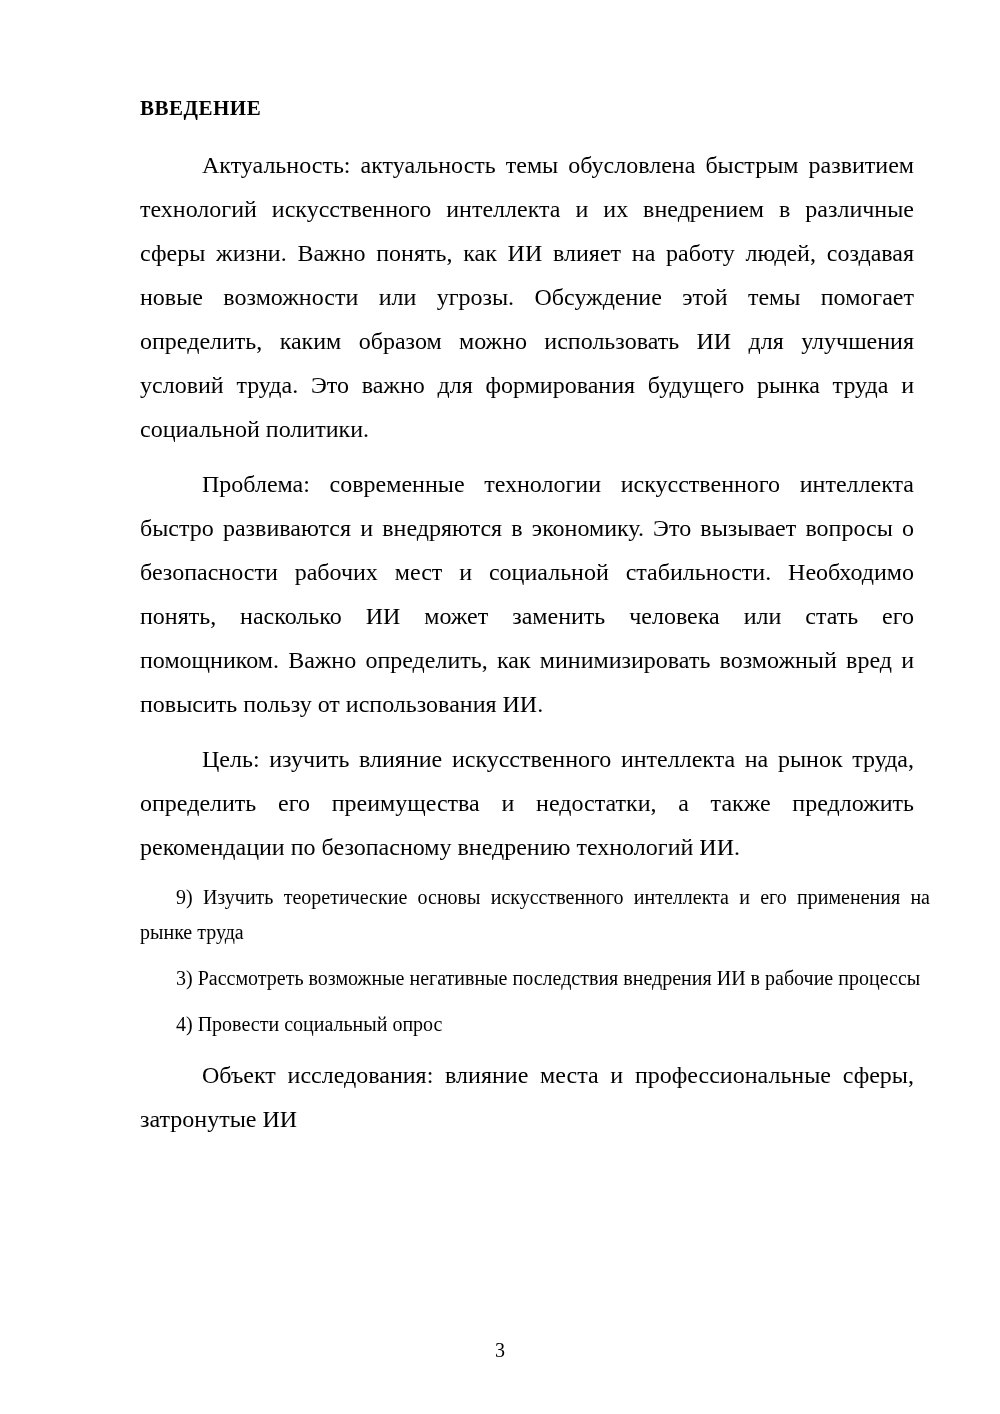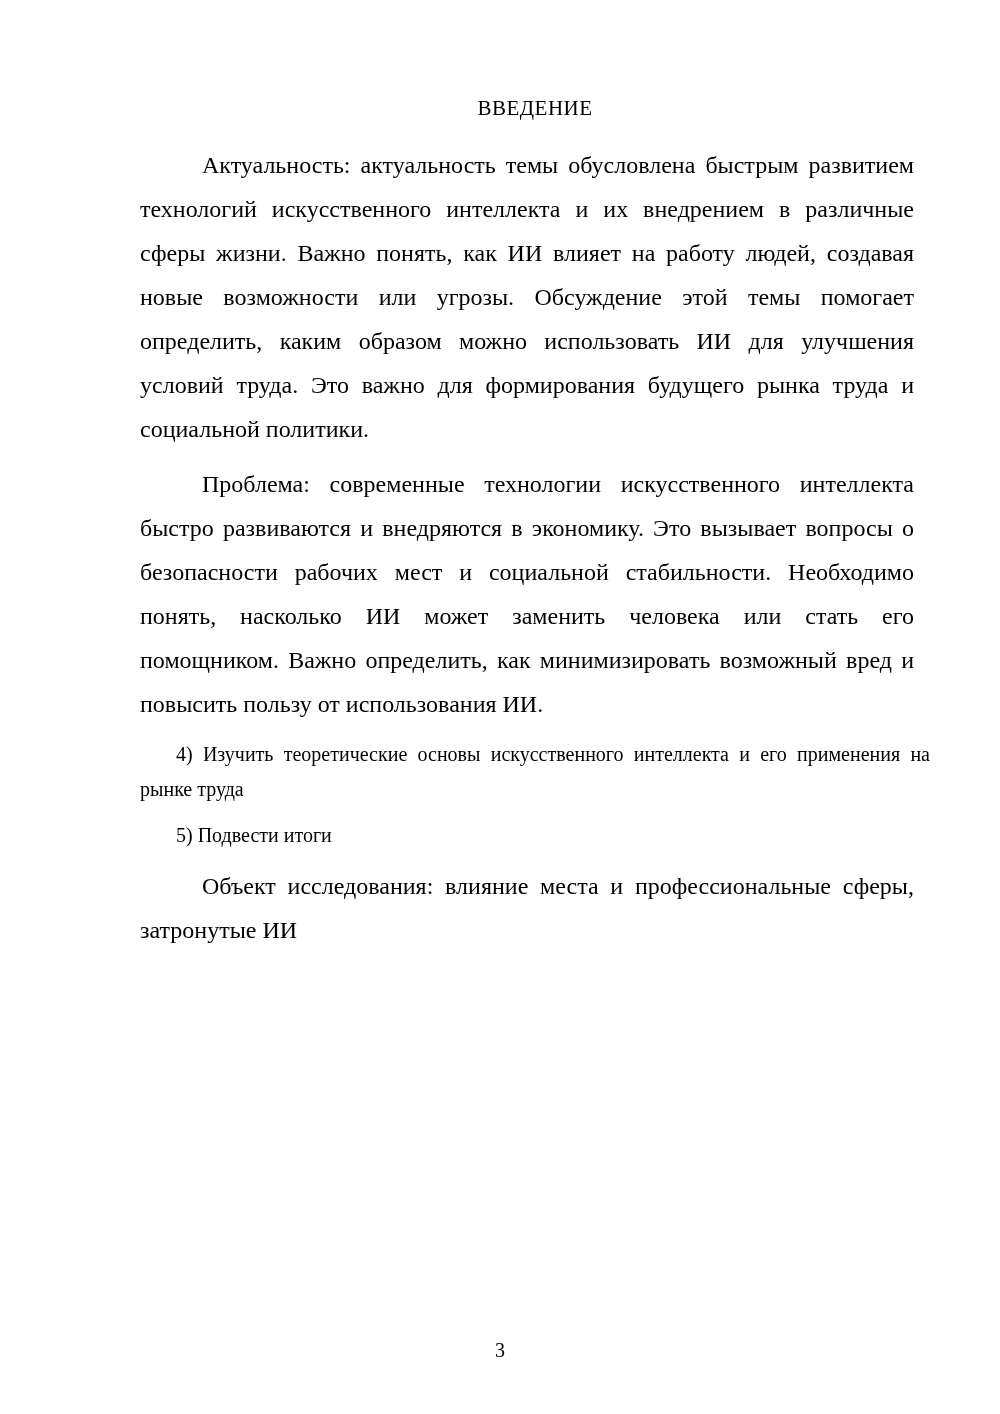--- a/index.html
+++ b/index.html
@@ -18,22 +18,21 @@
     box-sizing: border-box;
     overflow: hidden;
   }
   .content {
     position: absolute;
     left: 140px;
     right: 70px;
     top: 96px;
   }
   .doc-title {
-    text-align: center;
-    font-weight: normal;
+    font-weight: bold;
     font-size: 21px;
     letter-spacing: 0.5px;
     margin: 0 0 22px 0;
   }
   .para {
     font-size: 24px;
     line-height: 44px;
     text-align: justify;
     text-indent: 62px;
     margin: 0 16px 11px 0;
@@ -59,28 +58,30 @@
 
 <div class="page">
   <div class="content">
 
     <h1 class="doc-title">ВВЕДЕНИЕ</h1>
 
     <p class="para">Актуальность: актуальность темы обусловлена быстрым развитием технологий искусственного интеллекта и их внедрением в различные сферы жизни. Важно понять, как ИИ влияет на работу людей, создавая новые возможности или угрозы. Обсуждение этой темы помогает определить, каким образом можно использовать ИИ для улучшения условий труда. Это важно для формирования будущего рынка труда и социальной политики.</p>
 
     <p class="para">Проблема: современные технологии искусственного интеллекта быстро развиваются и внедряются в экономику. Это вызывает вопросы о безопасности рабочих мест и социальной стабильности. Необходимо понять, насколько ИИ может заменить человека или стать его помощником. Важно определить, как минимизировать возможный вред и повысить пользу от использования ИИ.</p>
 
+    <p class="para">Цель: изучить влияние искусственного интеллекта на рынок труда, определить его преимущества и недостатки, а также предложить рекомендации по безопасному внедрению технологий ИИ.</p>
 
 
-    <p class="list-item">4) Изучить теоретические основы искусственного интеллекта и его применения на рынке труда</p>
+    <p class="list-item">9) Изучить теоретические основы искусственного интеллекта и его применения на рынке труда</p>
 
 
+    <p class="list-item">3) Рассмотреть возможные негативные последствия внедрения ИИ в рабочие процессы</p>
 
+    <p class="list-item">4) Провести социальный опрос</p>
 
-    <p class="list-item">5) Подвести итоги</p>
 
     <p class="para">Объект исследования: влияние места и профессиональные сферы, затронутые ИИ</p>
 
 
   </div>
 
   <div class="page-number">3</div>
 </div>
 
 </body></html>

